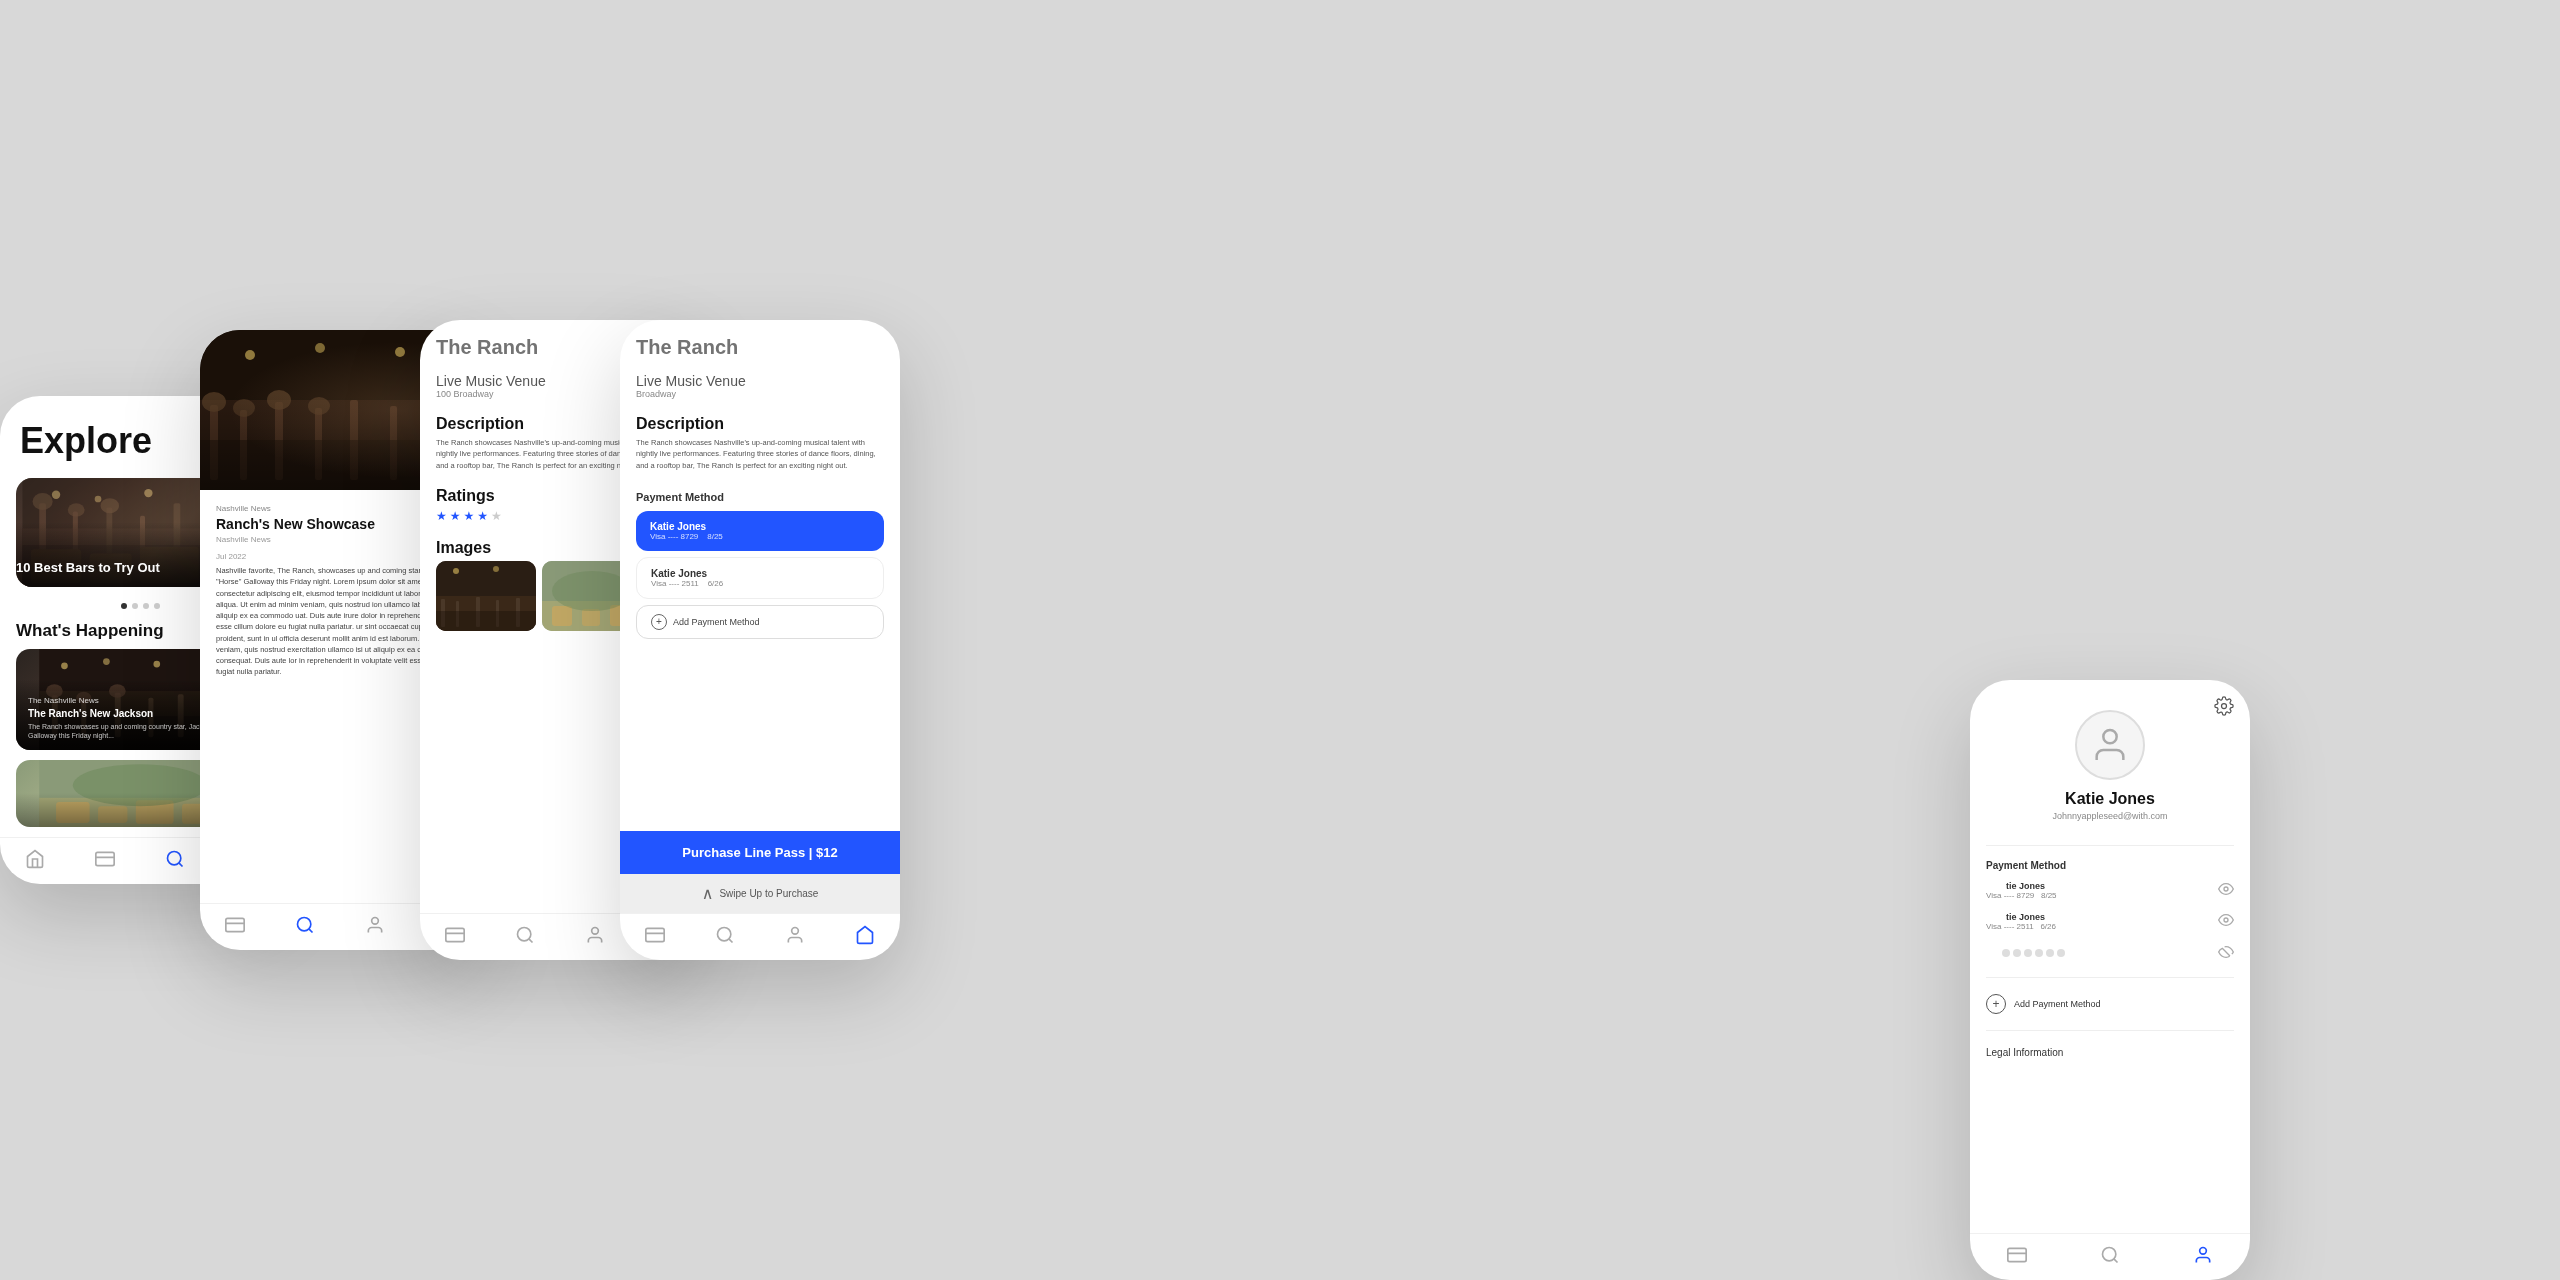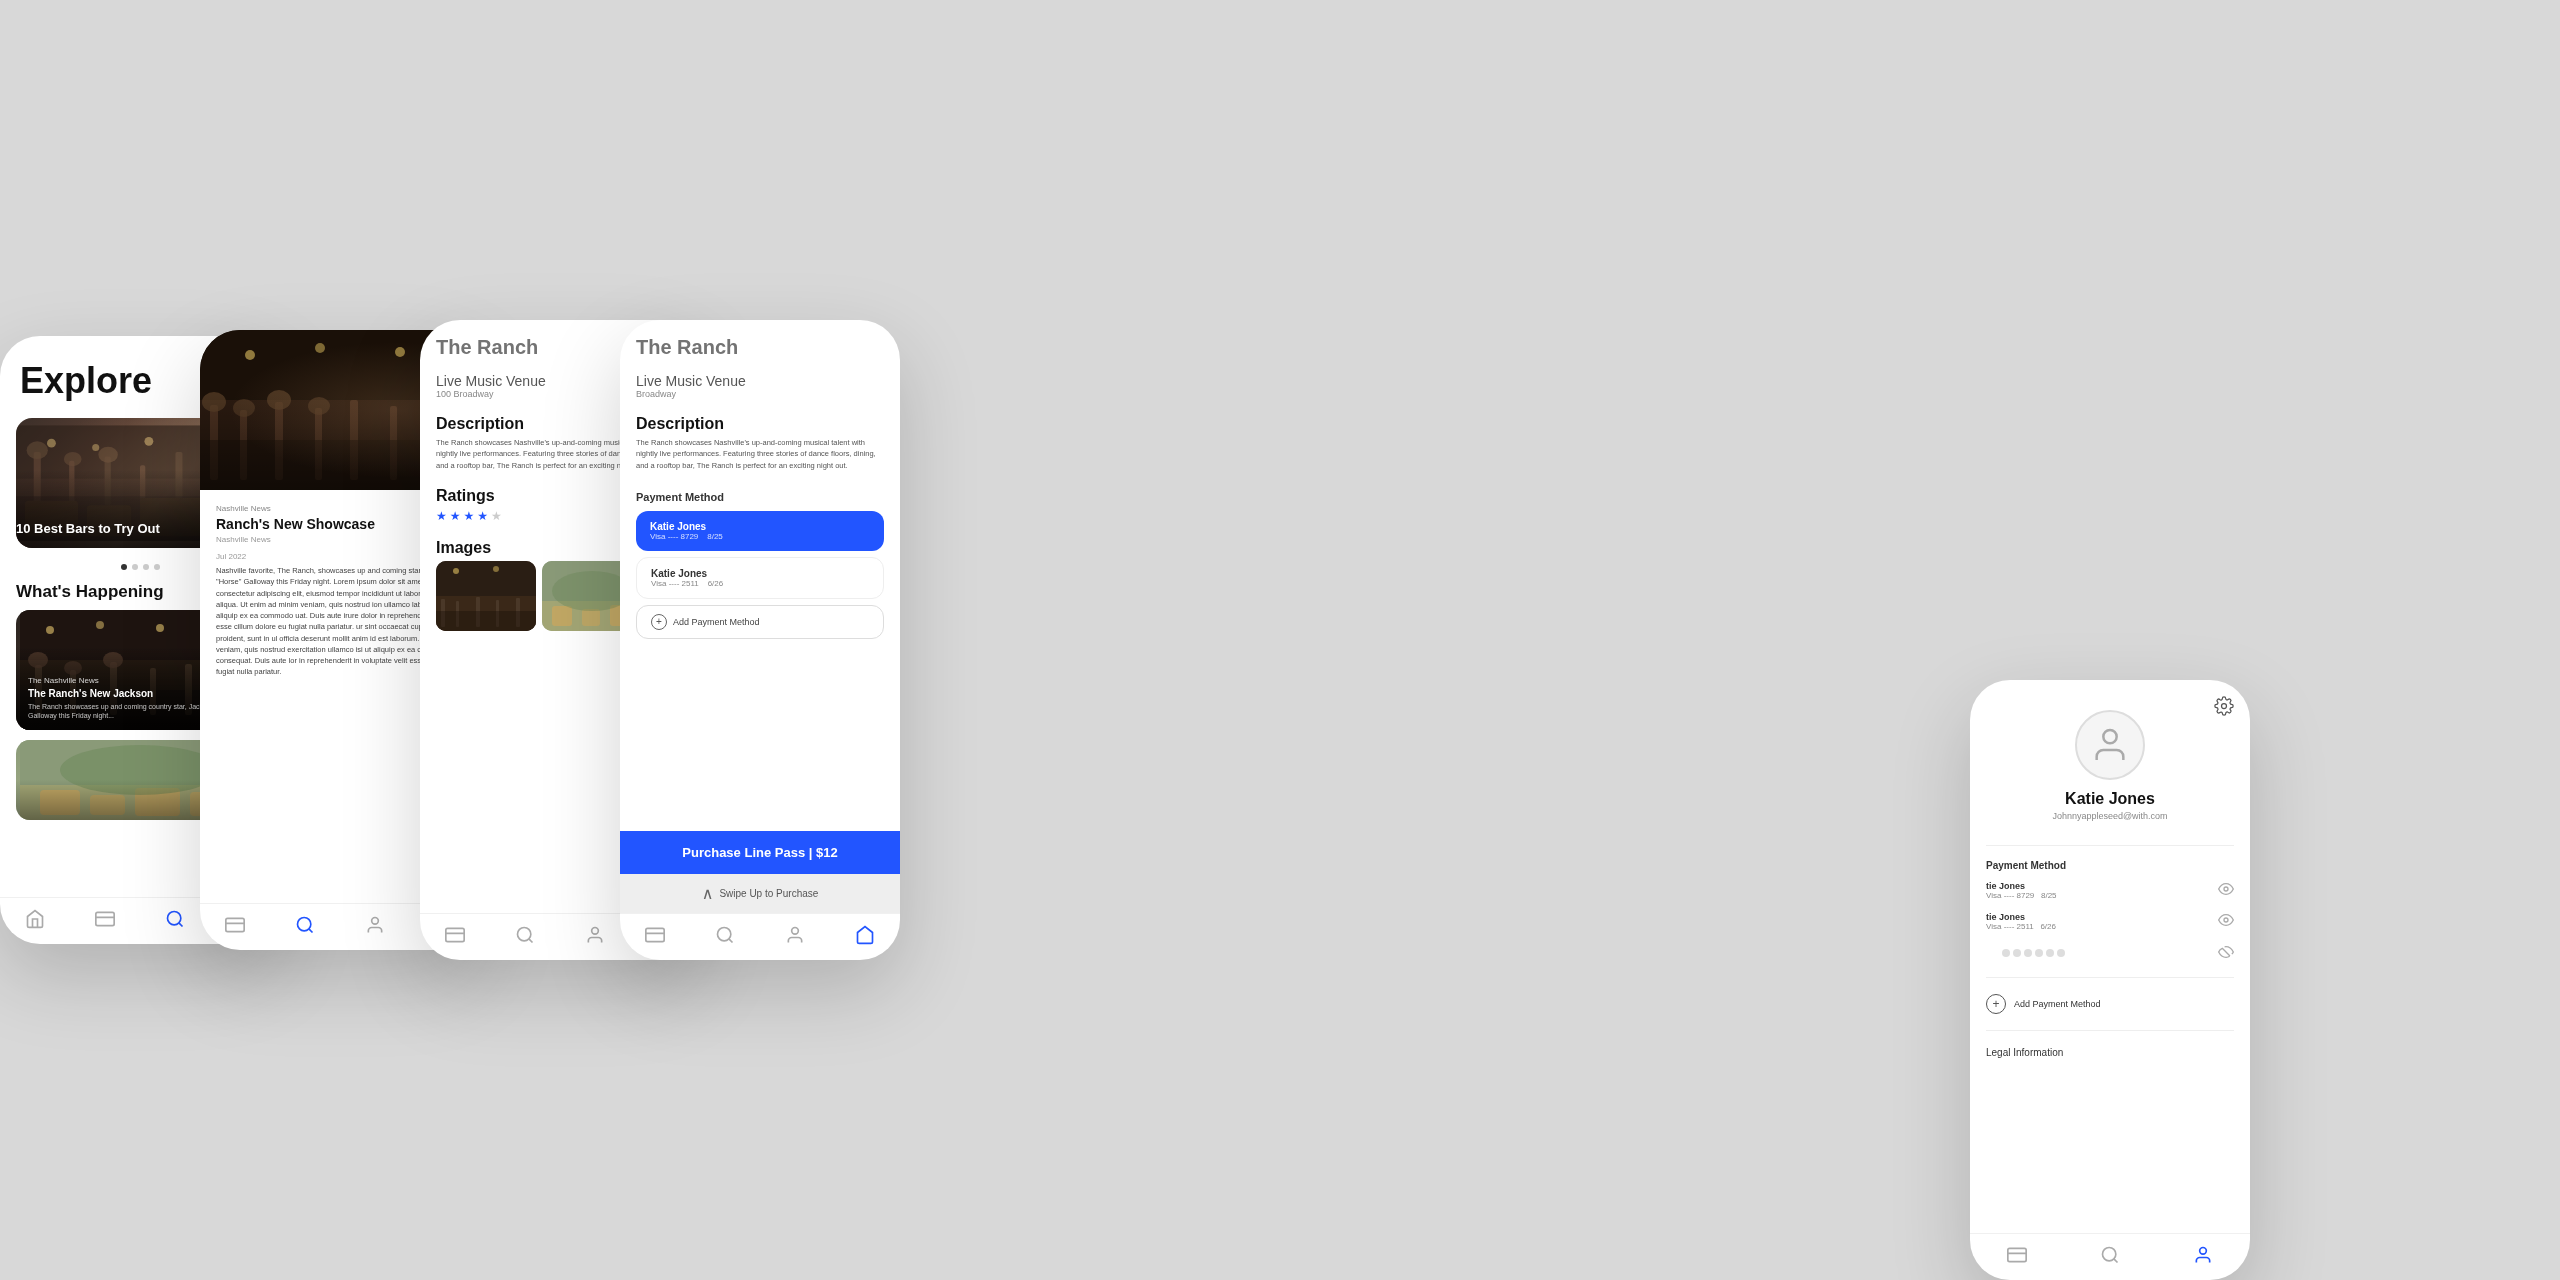--- a/index.html
+++ b/index.html
@@ -20,21 +20,21 @@
       overflow: hidden;
       box-shadow: 0 30px 80px rgba(0,0,0,0.18);
       position: absolute;
       display: flex;
       flex-direction: column;
     }
 
     
     .screen1 {
       width: 280px;
-      height: 608px;
+      height: 488px;
       left: 0px;
       top: 50%;
       transform: translateY(-50%);
       z-index: 1;
     }
 
     
     .screen2 {
       width: 280px;
       height: 620px;
@@ -473,20 +473,21 @@
       padding: 6px 16px;
     }
     .s5-row-left {
       display: flex;
       flex-direction: column;
     }
     .s5-row-name {
       font-size: 9px;
       font-weight: 600;
       color: #333;
+      margin-left: 20px;
     }
     .s5-row-number {
       font-size: 8px;
       color: #888;
     }
     .s5-eye-icon {
       font-size: 12px;
       color: #aaa;
     }
     .s5-dots-row {

